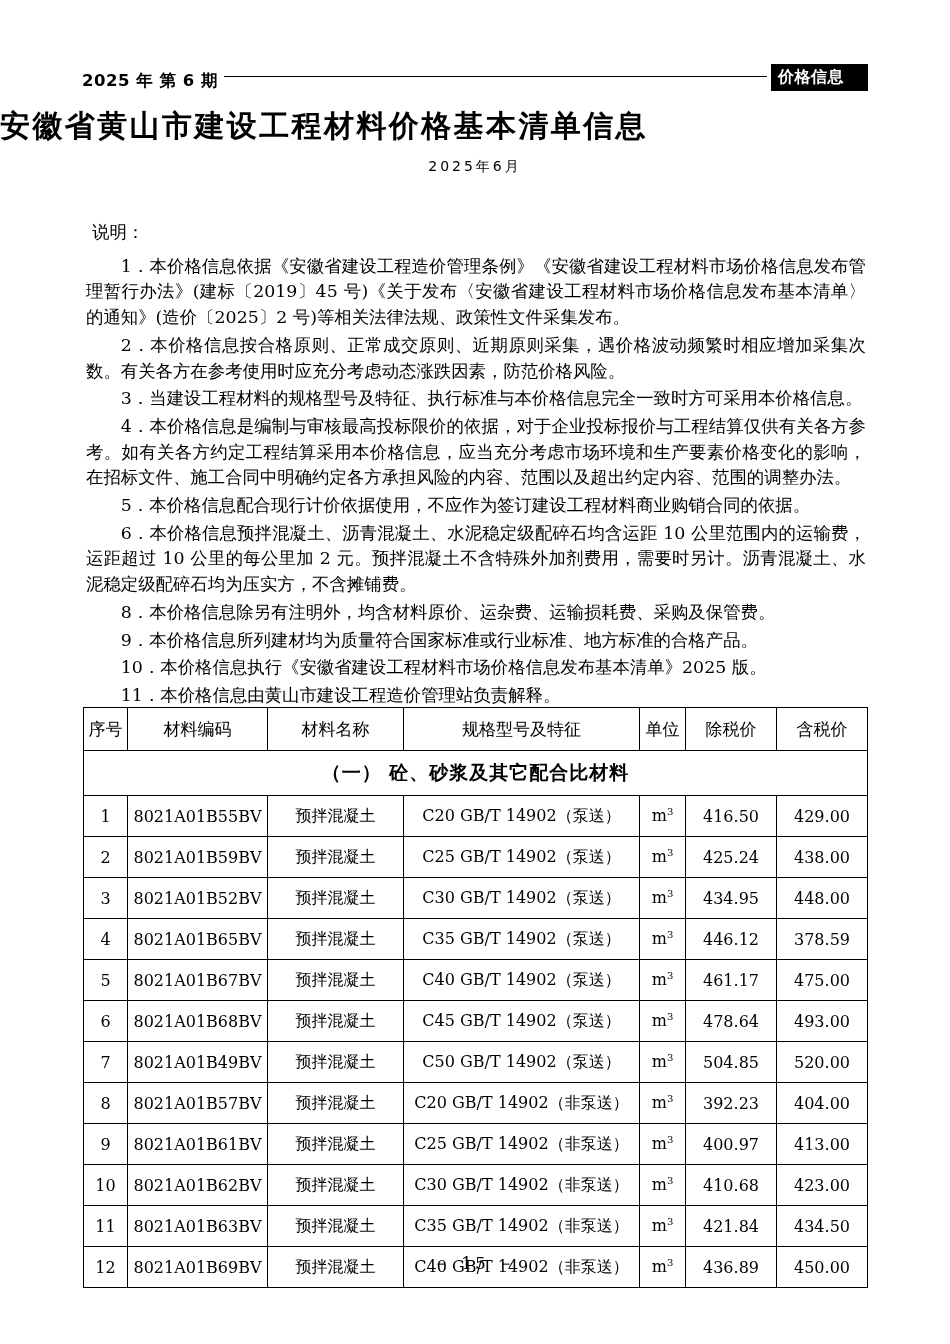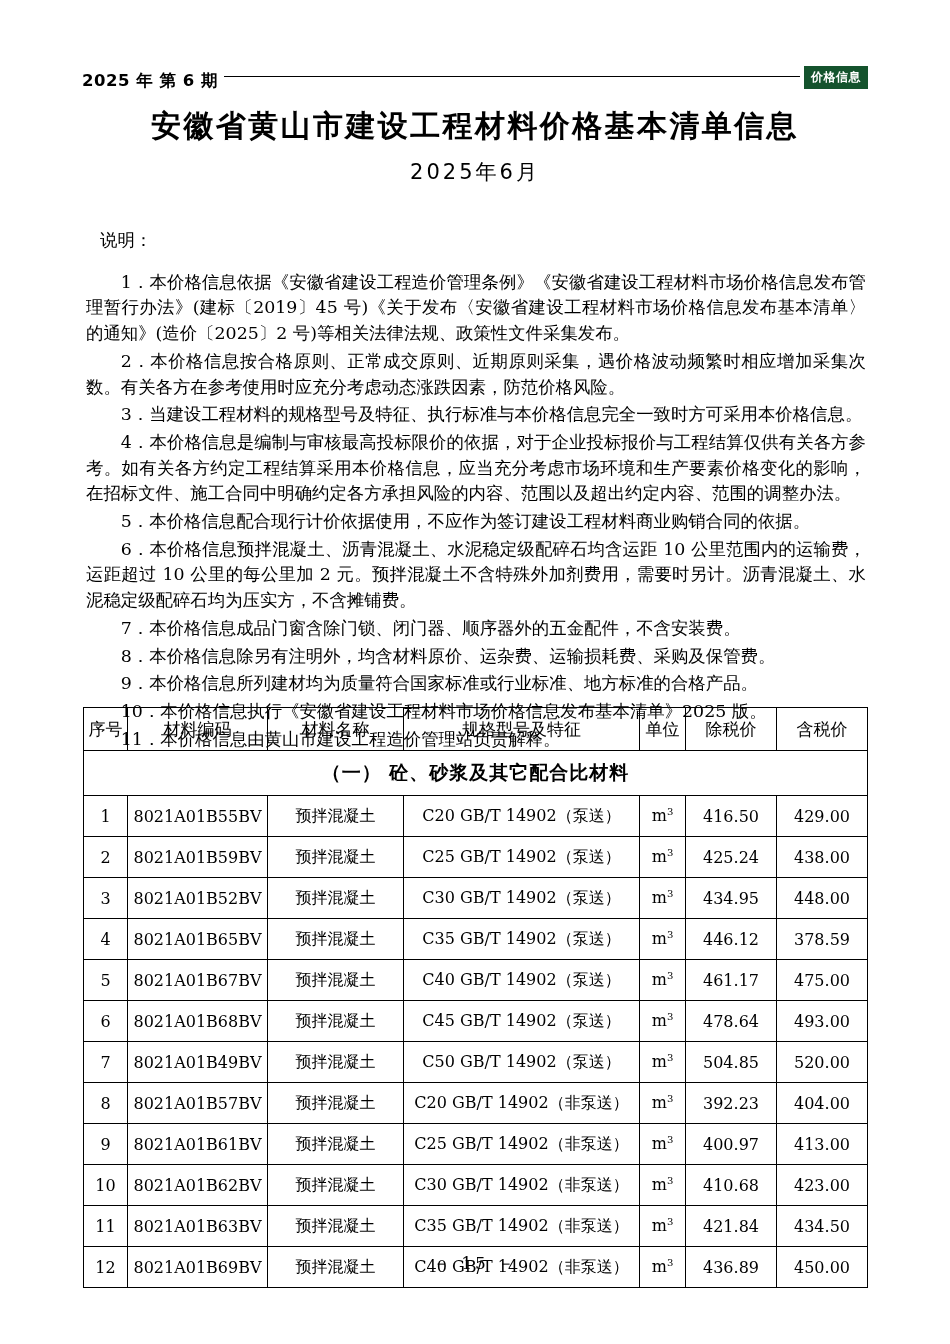--- a/index.html
+++ b/index.html
@@ -42,70 +42,70 @@
     padding-right: 6px;
     margin-top: 7px;
   }
   .runhead-rule {
     flex: 1 1 auto;
     height: 0;
     border-top: 1.6px solid #000;
     margin: 0 4px 1px 0;
   }
   .runhead-badge {
-    background: #14532d;
+    background: #000000;
     color: #fff;
     font-family: "DejaVu Sans", "Liberation Sans", sans-serif;
     font-weight: 700;
-    font-size: 12px;
+    font-size: 16px;
     line-height: 1;
-    padding: 5px 7px 6px 7px;
+    padding: 5px 24px 6px 7px;
     white-space: nowrap;
     letter-spacing: 0.5px;
   }
 
   
   .doc-title {
     position: absolute;
     left: 0;
     top: 106px;
     width: 950px;
-    text-align: center;
+    text-align: left;
     font-family: "DejaVu Sans", "Liberation Sans", sans-serif;
     font-weight: 700;
     font-size: 30px;
     letter-spacing: 2.4px;
     white-space: nowrap;
   }
   .doc-subtitle {
     position: absolute;
     left: 0;
     top: 158px;
     width: 950px;
     text-align: center;
     font-family: "DejaVu Sans", "Liberation Sans", sans-serif;
     font-weight: 400;
-    font-size: 21px;
+    font-size: 14px;
     letter-spacing: 3px;
     white-space: nowrap;
   }
 
   
   .notes {
     position: absolute;
     left: 84px;
     top: 212px;
     width: 784px;
     font-size: 17.4px;
     line-height: 25.7px;
     text-align: justify;
     text-justify: inter-ideograph;
   }
   .notes-head {
-    margin: 16px;
+    margin: 8px;
   }
   .note {
     margin: 2px;
     text-indent: 2em;
   }
 
   
   .price-table {
     position: absolute;
     left: 83px;
@@ -183,21 +183,20 @@
   <div class="doc-subtitle">2025年6月</div>
 
   <div class="notes">
     <p class="notes-head">说明：</p>
     <p class="note">1．本价格信息依据《安徽省建设工程造价管理条例》《安徽省建设工程材料市场价格信息发布管理暂行办法》(建标〔2019〕45 号)《关于发布〈安徽省建设工程材料市场价格信息发布基本清单〉的通知》(造价〔2025〕2 号)等相关法律法规、政策性文件采集发布。</p>
     <p class="note">2．本价格信息按合格原则、正常成交原则、近期原则采集，遇价格波动频繁时相应增加采集次数。有关各方在参考使用时应充分考虑动态涨跌因素，防范价格风险。</p>
     <p class="note">3．当建设工程材料的规格型号及特征、执行标准与本价格信息完全一致时方可采用本价格信息。</p>
     <p class="note">4．本价格信息是编制与审核最高投标限价的依据，对于企业投标报价与工程结算仅供有关各方参考。如有关各方约定工程结算采用本价格信息，应当充分考虑市场环境和生产要素价格变化的影响，在招标文件、施工合同中明确约定各方承担风险的内容、范围以及超出约定内容、范围的调整办法。</p>
     <p class="note">5．本价格信息配合现行计价依据使用，不应作为签订建设工程材料商业购销合同的依据。</p>
     <p class="note">6．本价格信息预拌混凝土、沥青混凝土、水泥稳定级配碎石均含运距 10 公里范围内的运输费，运距超过 10 公里的每公里加 2 元。预拌混凝土不含特殊外加剂费用，需要时另计。沥青混凝土、水泥稳定级配碎石均为压实方，不含摊铺费。</p>
-    <p class="note">7．本价格信息成品门窗含除门锁、闭门器、顺序器外的五金配件，不含安装费。</p>
     <p class="note">8．本价格信息除另有注明外，均含材料原价、运杂费、运输损耗费、采购及保管费。</p>
     <p class="note">9．本价格信息所列建材均为质量符合国家标准或行业标准、地方标准的合格产品。</p>
     <p class="note">10．本价格信息执行《安徽省建设工程材料市场价格信息发布基本清单》2025 版。</p>
     <p class="note">11．本价格信息由黄山市建设工程造价管理站负责解释。</p>
   </div>
 
   <table class="price-table">
     <colgroup>
       <col class="col-no">
         <col class="col-code">

